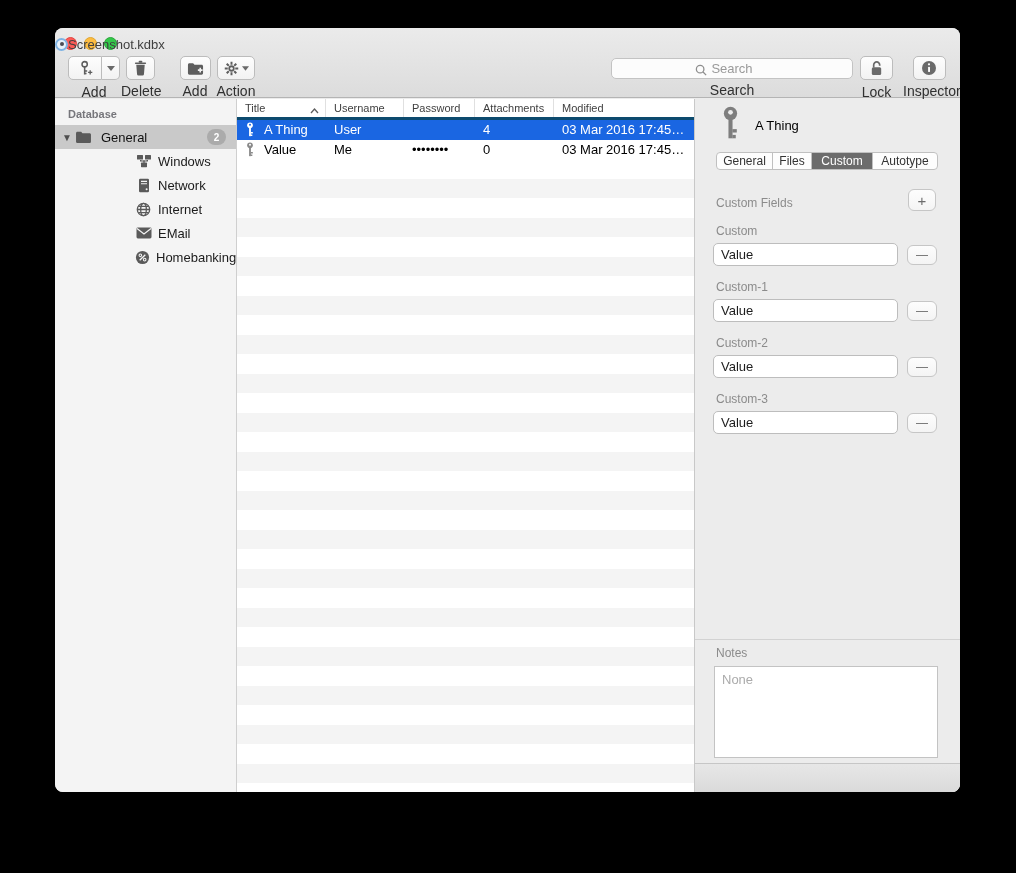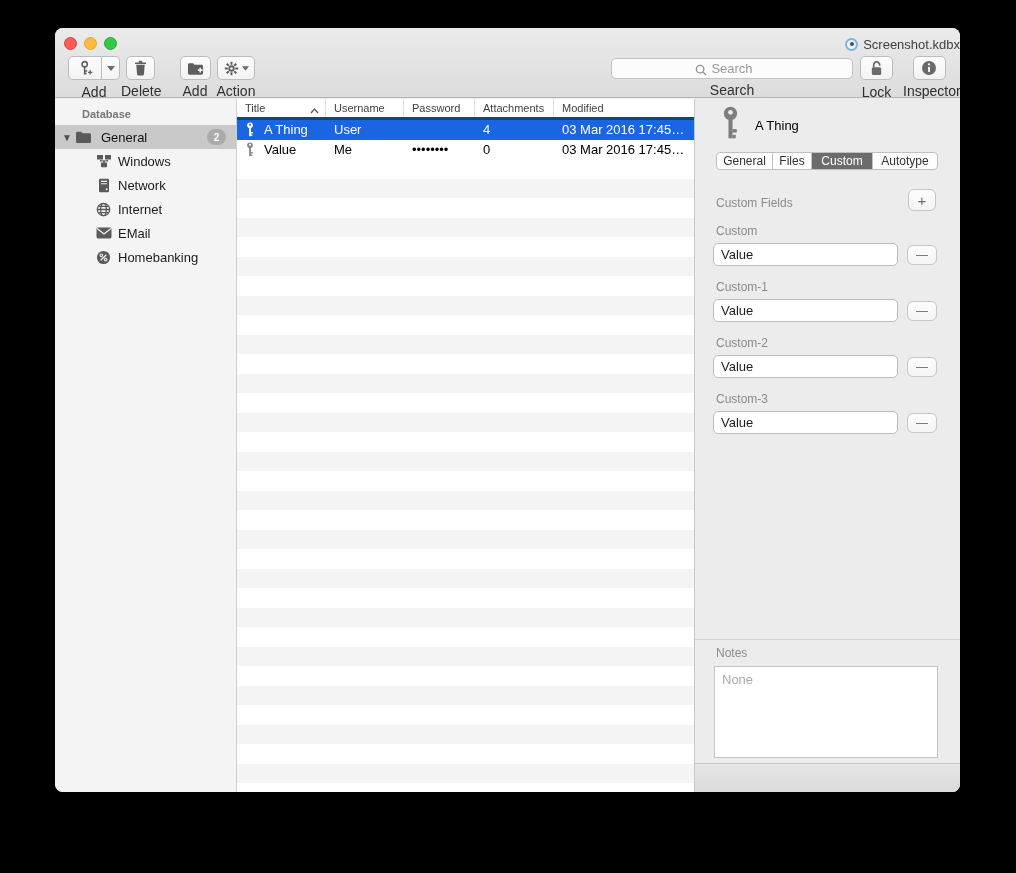--- a/index.html
+++ b/index.html
@@ -12,21 +12,21 @@
 
   
   .toolbar { position:absolute; left:0; top:0; width:100%; height:70px;
     background:linear-gradient(#ebebeb,#dcdcdc); border-bottom:1px solid #b4b4b4; }
   .traffic { position:absolute; top:9px; left:9px; display:flex; gap:7px; }
   .tl { width:13px; height:13px; border-radius:50%; }
   .tl.red   { background:#fc5b57; border:1px solid #e2443f; }
   .tl.yellow{ background:#fdbc40; border:1px solid #e0a732; }
   .tl.green { background:#34c84a; border:1px solid #2aa83b; }
   .titlewrap { position:absolute; top:7px; left:0; width:100%; height:18px;
-    display:flex; align-items:center; justify-content:flex-end; gap:5px; }
+    display:flex; align-items:center; justify-content:flex-start; }
   .proxy-icon { width:13px; height:13px; border-radius:50%;
     border:2px solid #7fb3e4; background:#e8f1fa; position:relative; }
   .proxy-icon:after { content:""; position:absolute; left:2.5px; top:2.5px;
     width:4px; height:4px; border-radius:50%; background:#4c4c55; }
   .wtitle { font-size:13px; color:#404040; }
 
   .toolitems { position:absolute; top:28px; left:0; width:100%; height:40px; }
   .titem { position:absolute; text-align:center; }
   .tlabel { font-size:14px; color:#303030; margin-top:3px; }
   .tbtn { height:24px; background:linear-gradient(#fdfdfd,#f2f2f2);
@@ -44,32 +44,32 @@
     color:#9a9a9a; outline:none; font-family:inherit; }
   .searchfield input::placeholder { color:#9a9a9a; }
   .mag { position:absolute; left:calc(50% - 37px); top:4px; color:#8e8e8e; }
 
   
   .main { position:absolute; top:71px; left:0; width:905px; height:693px; display:flex; }
 
   
   .sidebar { width:182px; height:100%; background:#f4f4f4;
     border-right:1px solid #cfcfcf; position:relative; }
-  .sb-header { position:absolute; left:27px; top:9px; font-size:11px;
+  .sb-header { position:absolute; left:13px; top:9px; font-size:11px;
     font-weight:bold; color:#76767b; }
   .sb-root { position:absolute; left:0; top:26px; width:100%; height:24px;
     background:#c9c9c9; display:flex; align-items:center; }
   .sb-tri { width:10px; margin-left:7px; font-size:10px; color:#4f4f4f; }
   .sb-root .sb-ic { margin-left:3px; color:#5a5a5a; }
   .sb-root-label { margin-left:9px; font-size:13px; color:#111; }
   .sb-badge { position:absolute; right:10px; top:4px; min-width:19px; height:16px;
     border-radius:8px; background:#ababab; color:#fff; font-size:10px;
     font-weight:bold; display:flex; align-items:center; justify-content:center; }
   .sb-items { position:absolute; top:50px; left:0; width:100%; }
-  .sb-item { height:24px; display:flex; align-items:center; }
+  .sb-item { height:24px; display:flex; align-items:center;padding-left:40px; }
   .sb-ic { width:17px; height:17px; color:#5a5a5a; display:flex;
     align-items:center; justify-content:center; }
   .sb-item .sb-ic { margin-left:40px; }
   .sb-item-label { margin-left:6px; font-size:13px; color:#1b1b1b; }
 
   
   .table { width:458px; height:100%; background:#fff;
     border-right:1px solid #c8c8c8; position:relative; overflow:hidden; }
   .thead { display:flex; height:21px; background:#fff; border-bottom:3px solid #0c4a6e; }
   .th { font-size:11px; color:#3f3f3f; padding-left:8px; display:flex;

